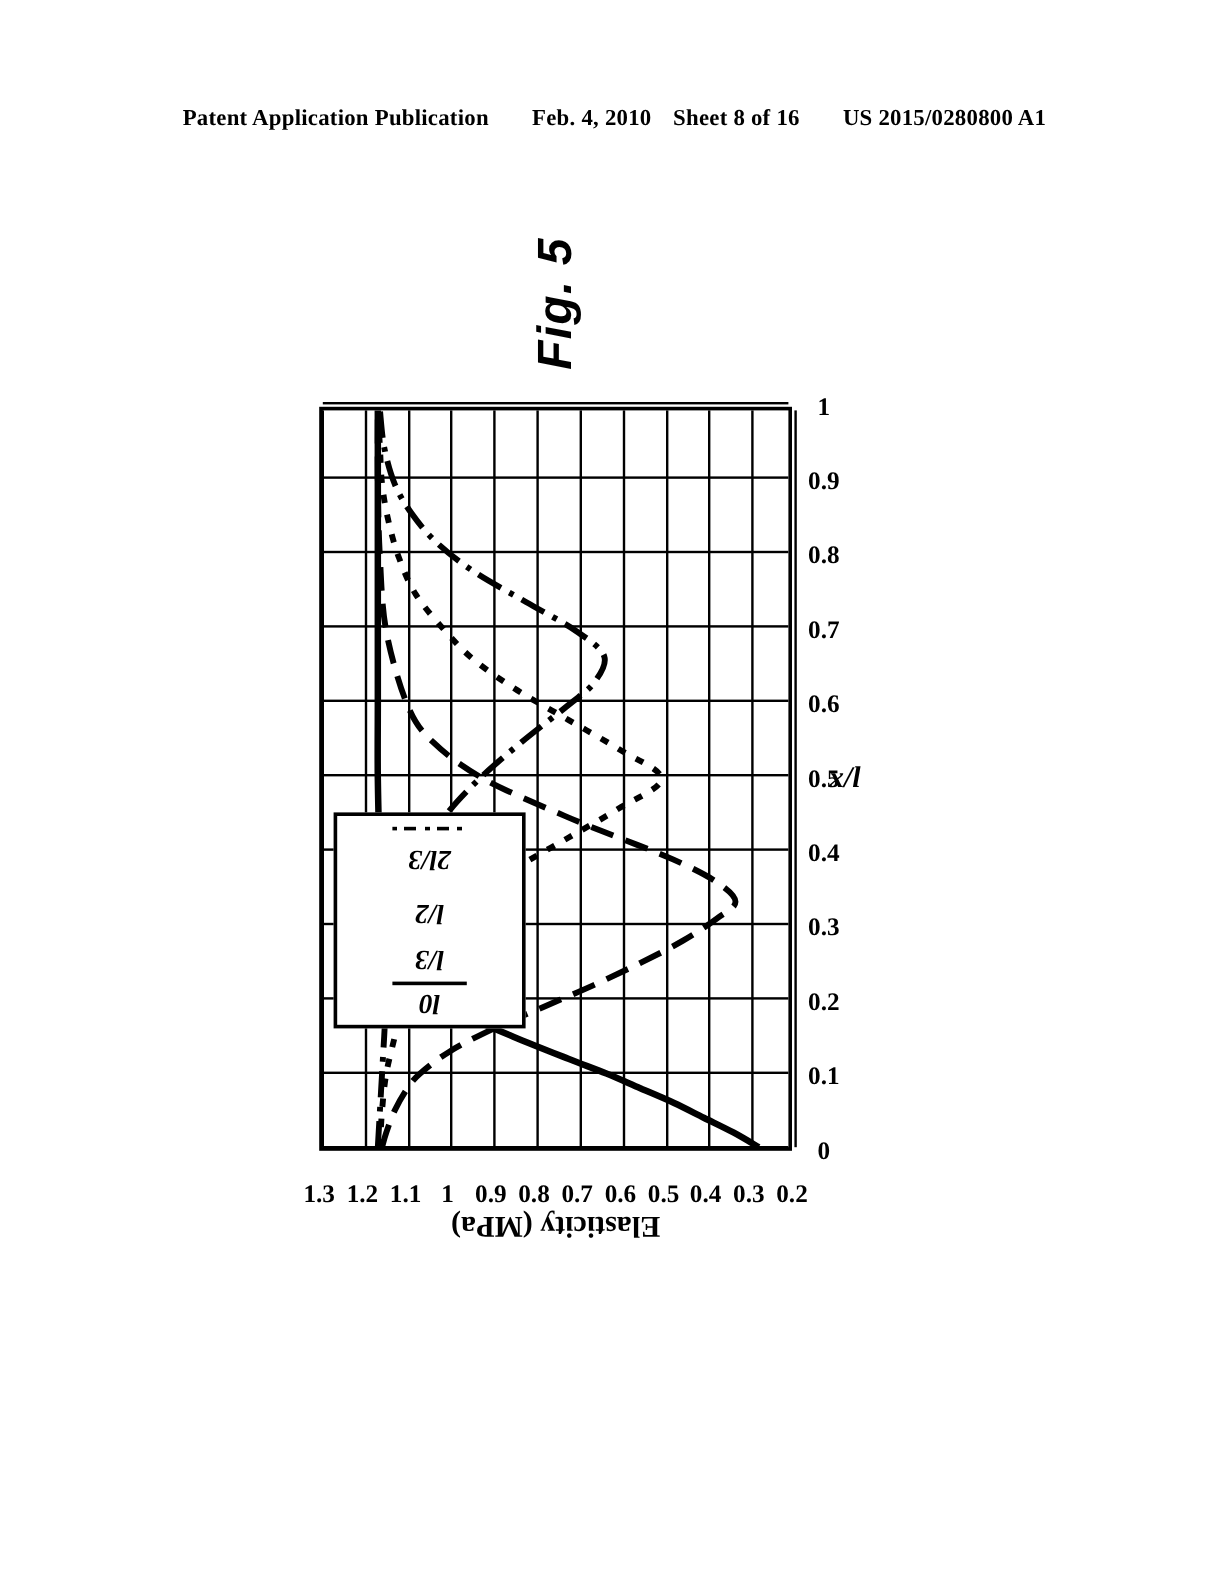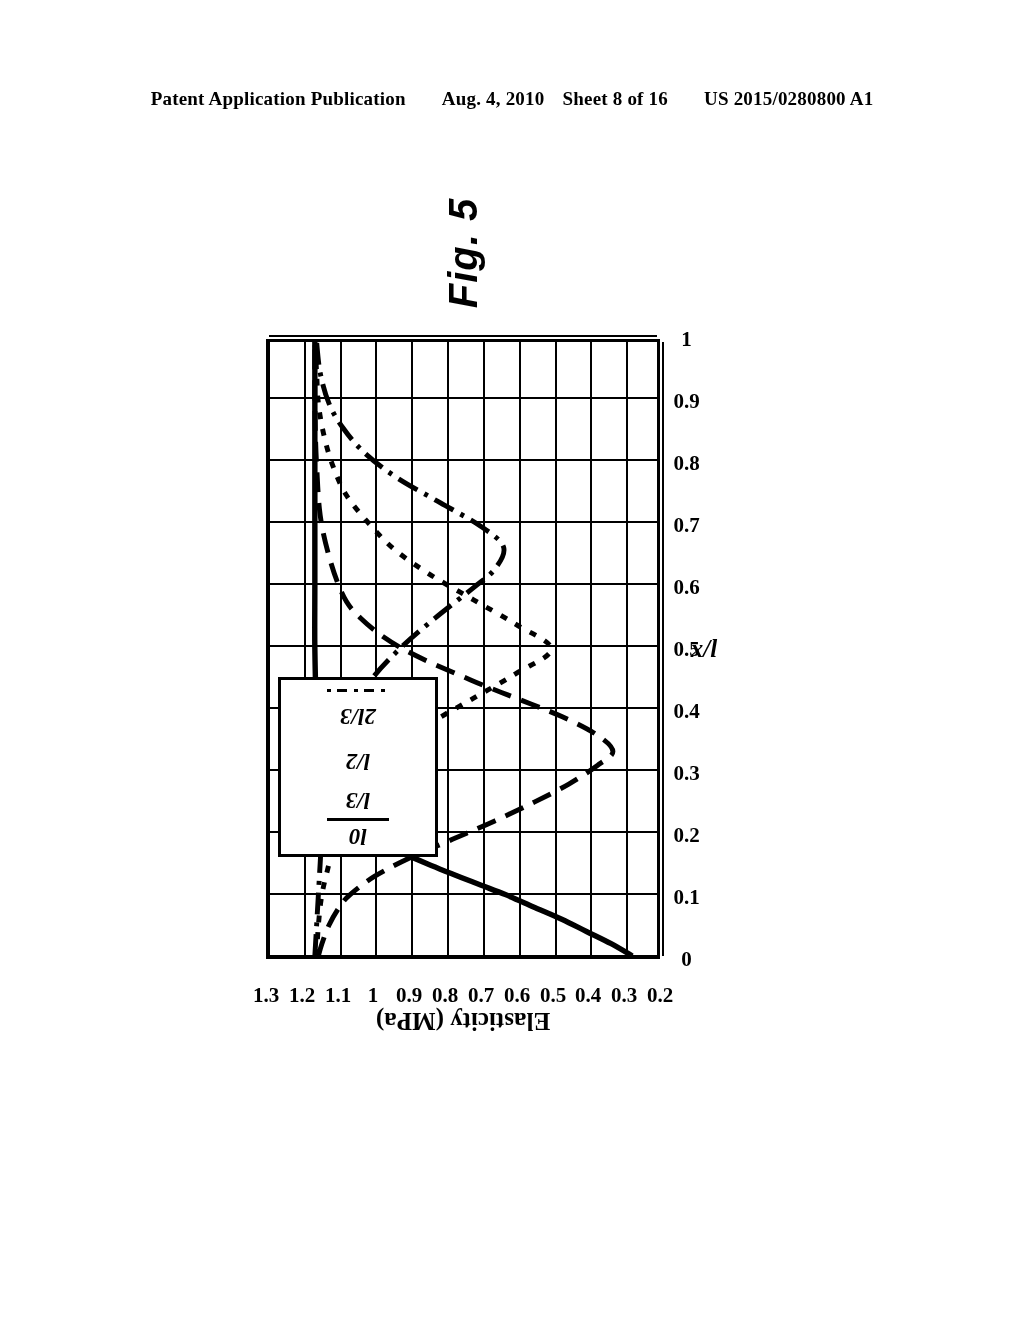--- a/index.html
+++ b/index.html
@@ -175,21 +175,21 @@
   }
   
   .ls-solid   { background: #000; }
   .ls-dashdot { background: repeating-linear-gradient(to bottom, #000 0 4px, transparent 4px 10px, #000 10px 20px, transparent 20px 27px); }
 </style>
 </head>
 <body>
 
 <div id="patent-header">
   <span class="hdr-pub">Patent Application Publication</span>
-  <span class="hdr-date">Aug. 4, 2010</span>
+  <span class="hdr-date">Feb. 4, 2010</span>
   <span class="hdr-sheet">Sheet 8 of 16</span>
   <span class="hdr-num">US 2015/0280800 A1</span>
 </div>
 
 <div id="figure-stage">
 
   <div id="plot-frame">
     <div id="gridlines">
         <div class="gridline v" style="left: -1px;"></div>
         <div class="gridline v" style="left: 61px;"></div>

